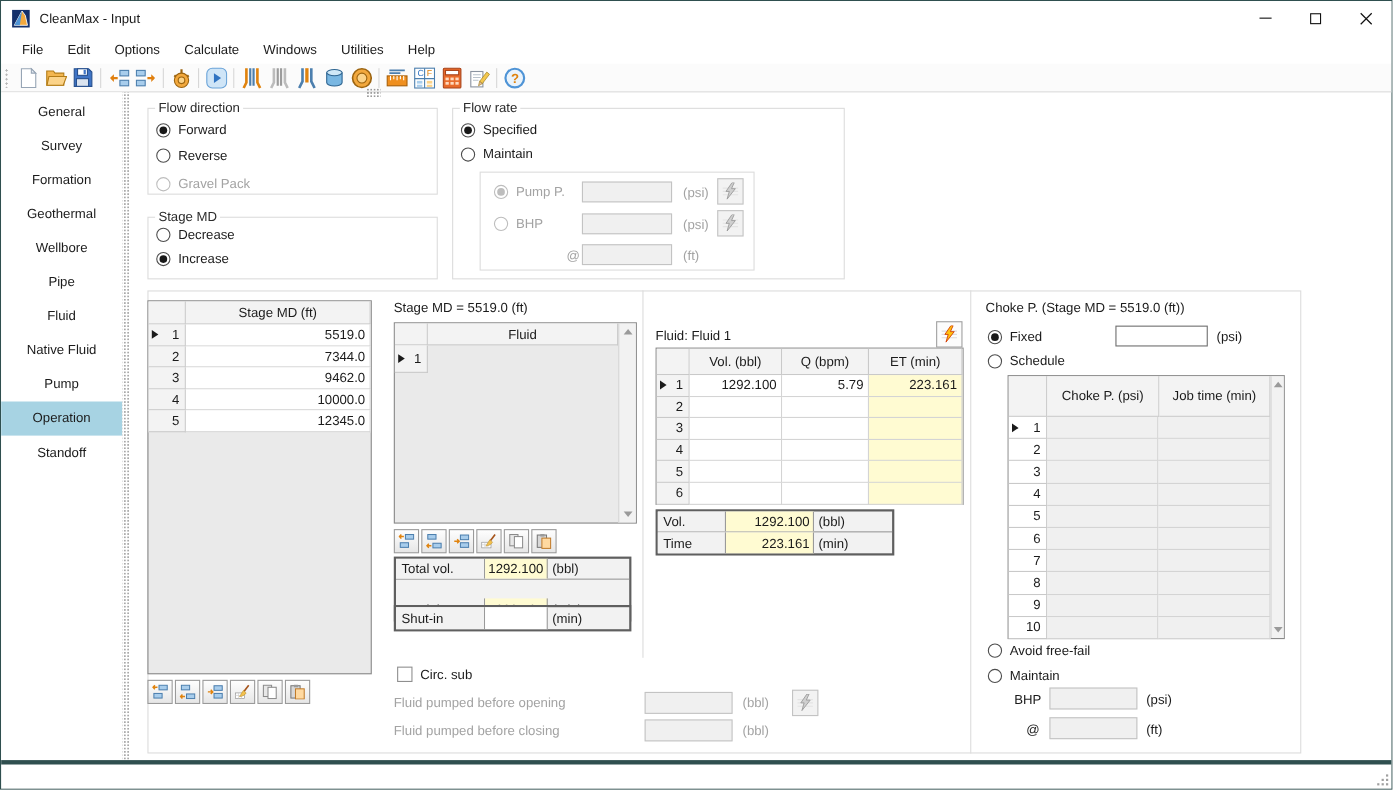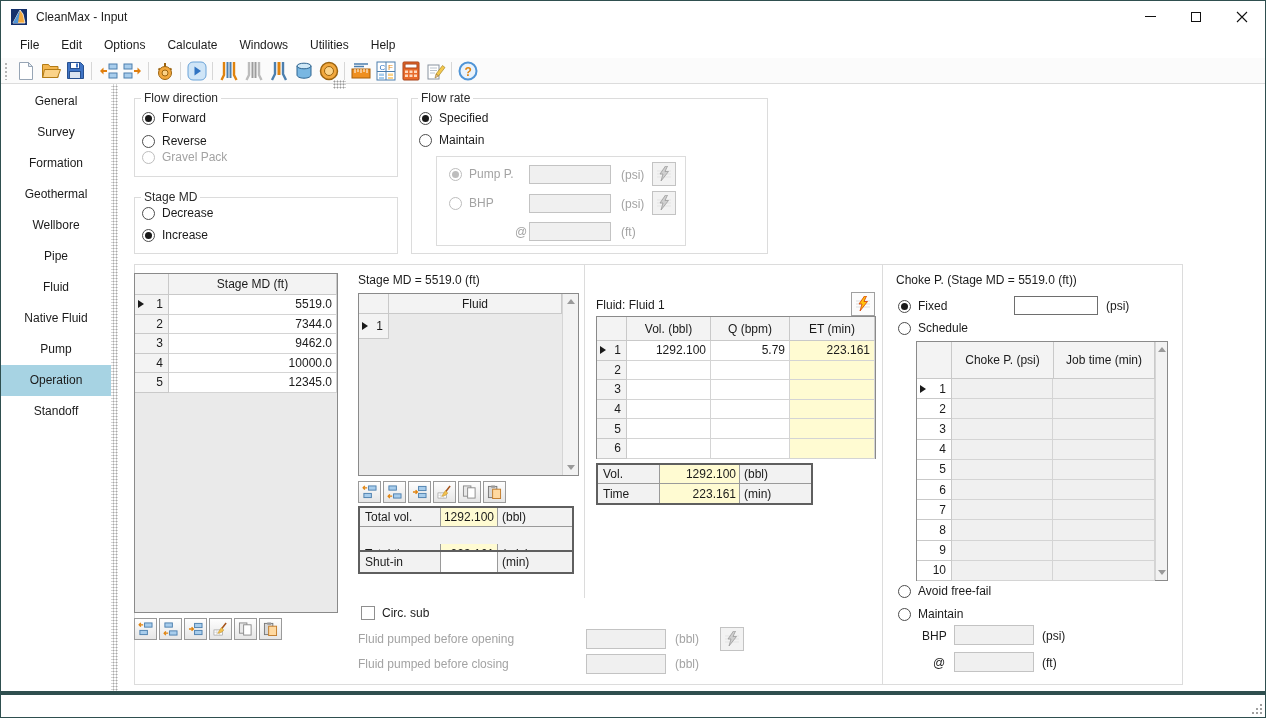--- a/index.html
+++ b/index.html
@@ -299,21 +299,21 @@
     <span class="cap">Flow direction</span>
   </div>
   <div class="rrow" style="left:141px; top:110px;">
       <span class="radio sel"></span>
       <span class="lbl">Forward</span>
     </div>
   <div class="rrow" style="left:141px; top:133px;">
       <span class="radio"></span>
       <span class="lbl">Reverse</span>
     </div>
-  <div class="rrow" style="left:141px; top:149px;">
+  <div class="rrow" style="left:141px; top:159px;">
       <span class="radio disb"></span>
       <span class="lbl dis">Gravel Pack</span>
     </div>
 
   <div class="gb" style="left:133px; top:196px; width:264px; height:57px;">
     <span class="cap">Stage MD</span>
   </div>
   <div class="rrow" style="left:141px; top:205px;">
       <span class="radio"></span>
       <span class="lbl">Decrease</span>

